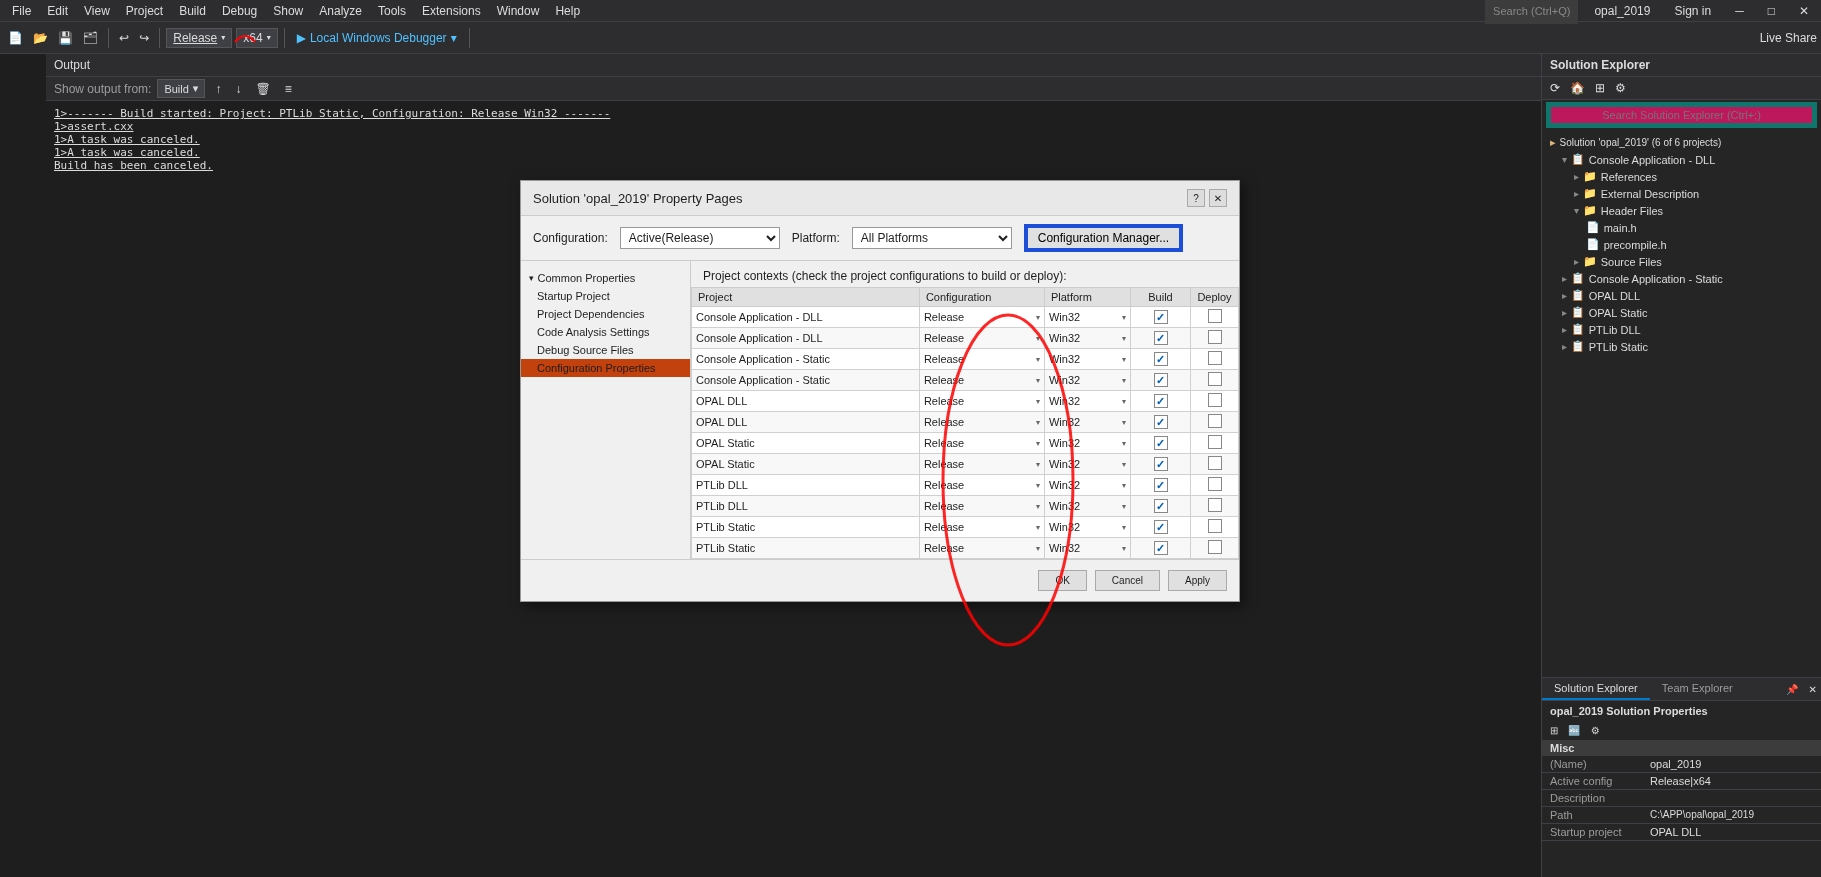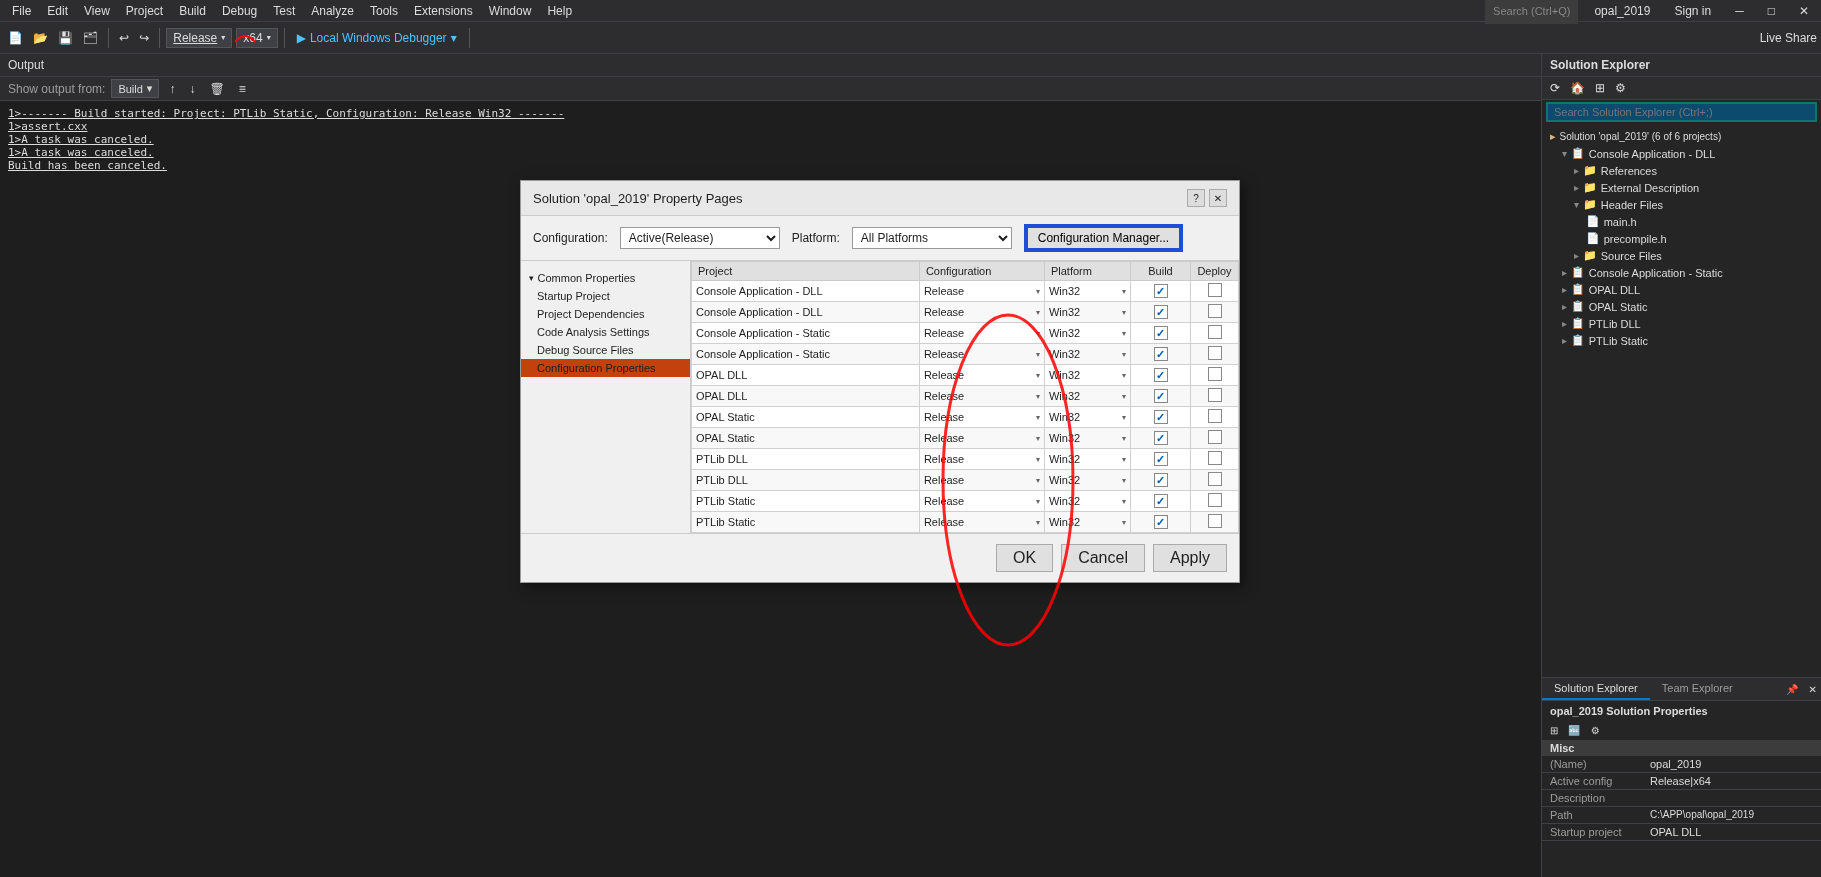--- a/index.html
+++ b/index.html
@@ -86,20 +86,21 @@
       display: flex;
       height: calc(877px - 22px - 32px);
     }
 
     
     .left-panel {
       flex: 1;
       background: #1e1e1e;
       display: flex;
       flex-direction: column;
+      padding-left: 46px;
     }
     .output-header {
       background: #2d2d30;
       padding: 4px 8px;
       font-size: 12px;
       border-bottom: 1px solid #3f3f46;
       color: #dcdcdc;
     }
     .output-toolbar {
       background: #2d2d30;
@@ -137,25 +138,26 @@
     }
     .se-toolbar {
       background: #2d2d30;
       padding: 2px 4px;
       display: flex;
       gap: 2px;
       border-bottom: 1px solid #3f3f46;
     }
     .se-search {
       padding: 2px 6px;
-      background: #0c4a6e;
-      border: 2px solid #0f766e;
+      background: #be185d;
+      border: 5px solid #0f766e;
       color: #dcdcdc;
       font-size: 11px;
       width: 100%;
+      text-align: center;
     }
     .se-tree {
       flex: 1;
       overflow-y: auto;
       padding: 4px 0;
       font-size: 11px;
     }
     .se-item {
       padding: 2px 4px 2px 8px;
       display: flex;
@@ -343,21 +345,21 @@
       justify-content: flex-end;
       gap: 8px;
       padding: 10px 12px;
       background: #f0f0f0;
       border-top: 1px solid #ccc;
     }
     .footer-btn {
       background: #e0e0e0;
       border: 1px solid #aaa;
       padding: 4px 16px;
-      font-size: 16px;
+      font-size: 10px;
       cursor: pointer;
       color: #1e1e1e;
     }
 
     
     .annotation-overlay {
       position: absolute;
       top: 0; left: 0;
       pointer-events: none;
       z-index: 200;
@@ -402,21 +404,21 @@
 </head>
 <body>
 
 <div class="menu-bar">
   <span>File</span>
   <span>Edit</span>
   <span>View</span>
   <span>Project</span>
   <span>Build</span>
   <span>Debug</span>
-  <span>Test</span>
+  <span>Show</span>
   <span>Analyze</span>
   <span>Tools</span>
   <span>Extensions</span>
   <span>Window</span>
   <span>Help</span>
   <div class="top-right-controls">
     <span style="background:#3c3c3c;padding:2px 8px;color:#888;font-size:11px;">Search (Ctrl+Q)</span>
     <span style="color:#dcdcdc;">opal_2019</span>
     <span style="color:#dcdcdc;cursor:pointer;">Sign in</span>
     <span style="color:#dcdcdc;">─</span>
@@ -629,20 +631,21 @@
           <span>Common Properties</span>
         </div>
         <div class="nav-item">Startup Project</div>
         <div class="nav-item">Project Dependencies</div>
         <div class="nav-item">Code Analysis Settings</div>
         <div class="nav-item">Debug Source Files</div>
         <div class="nav-item selected">Configuration Properties</div>
       </div>
 
       <div class="dialog-right">
+        <div class="project-contexts-label">Project contexts (check the project configurations to build or deploy):</div>
         <div class="table-wrapper">
           <table class="proj-table">
             <thead>
               <tr>
                 <th>Project</th>
                 <th>Configuration</th>
                 <th>Platform</th>
                 <th style="width:60px;text-align:center;">Build</th>
                 <th style="width:48px;text-align:center;">Deploy</th>
               </tr>

